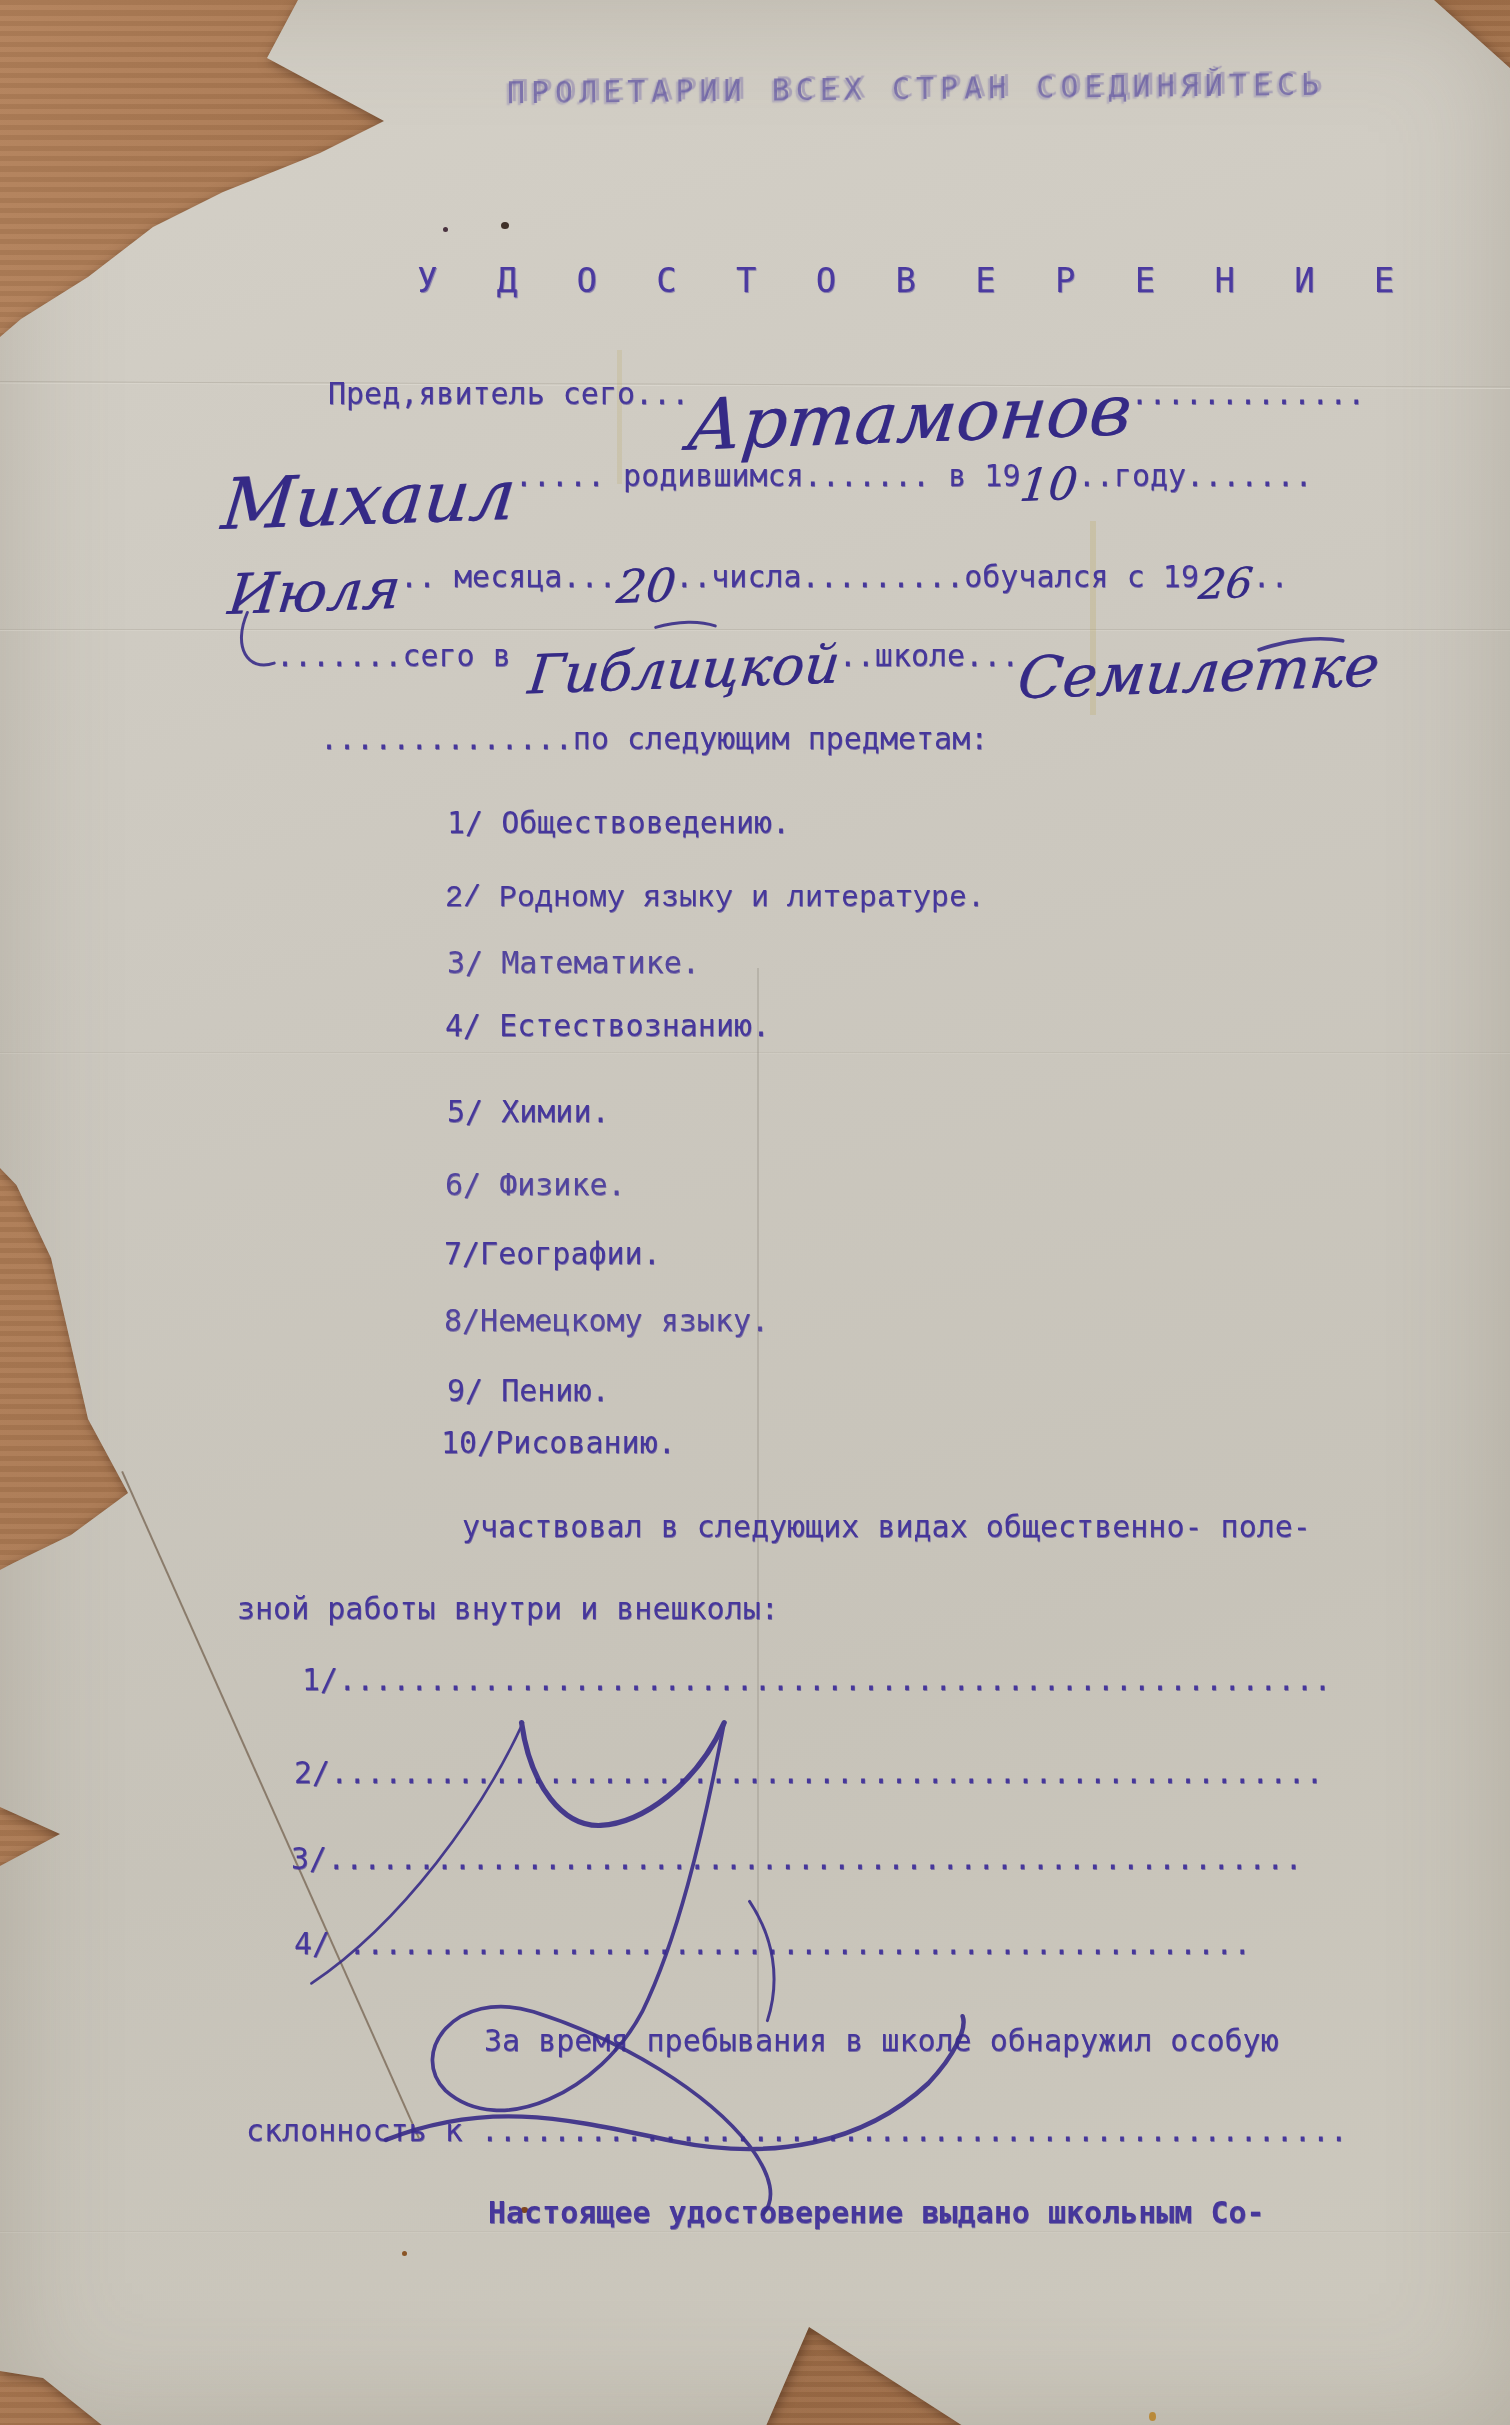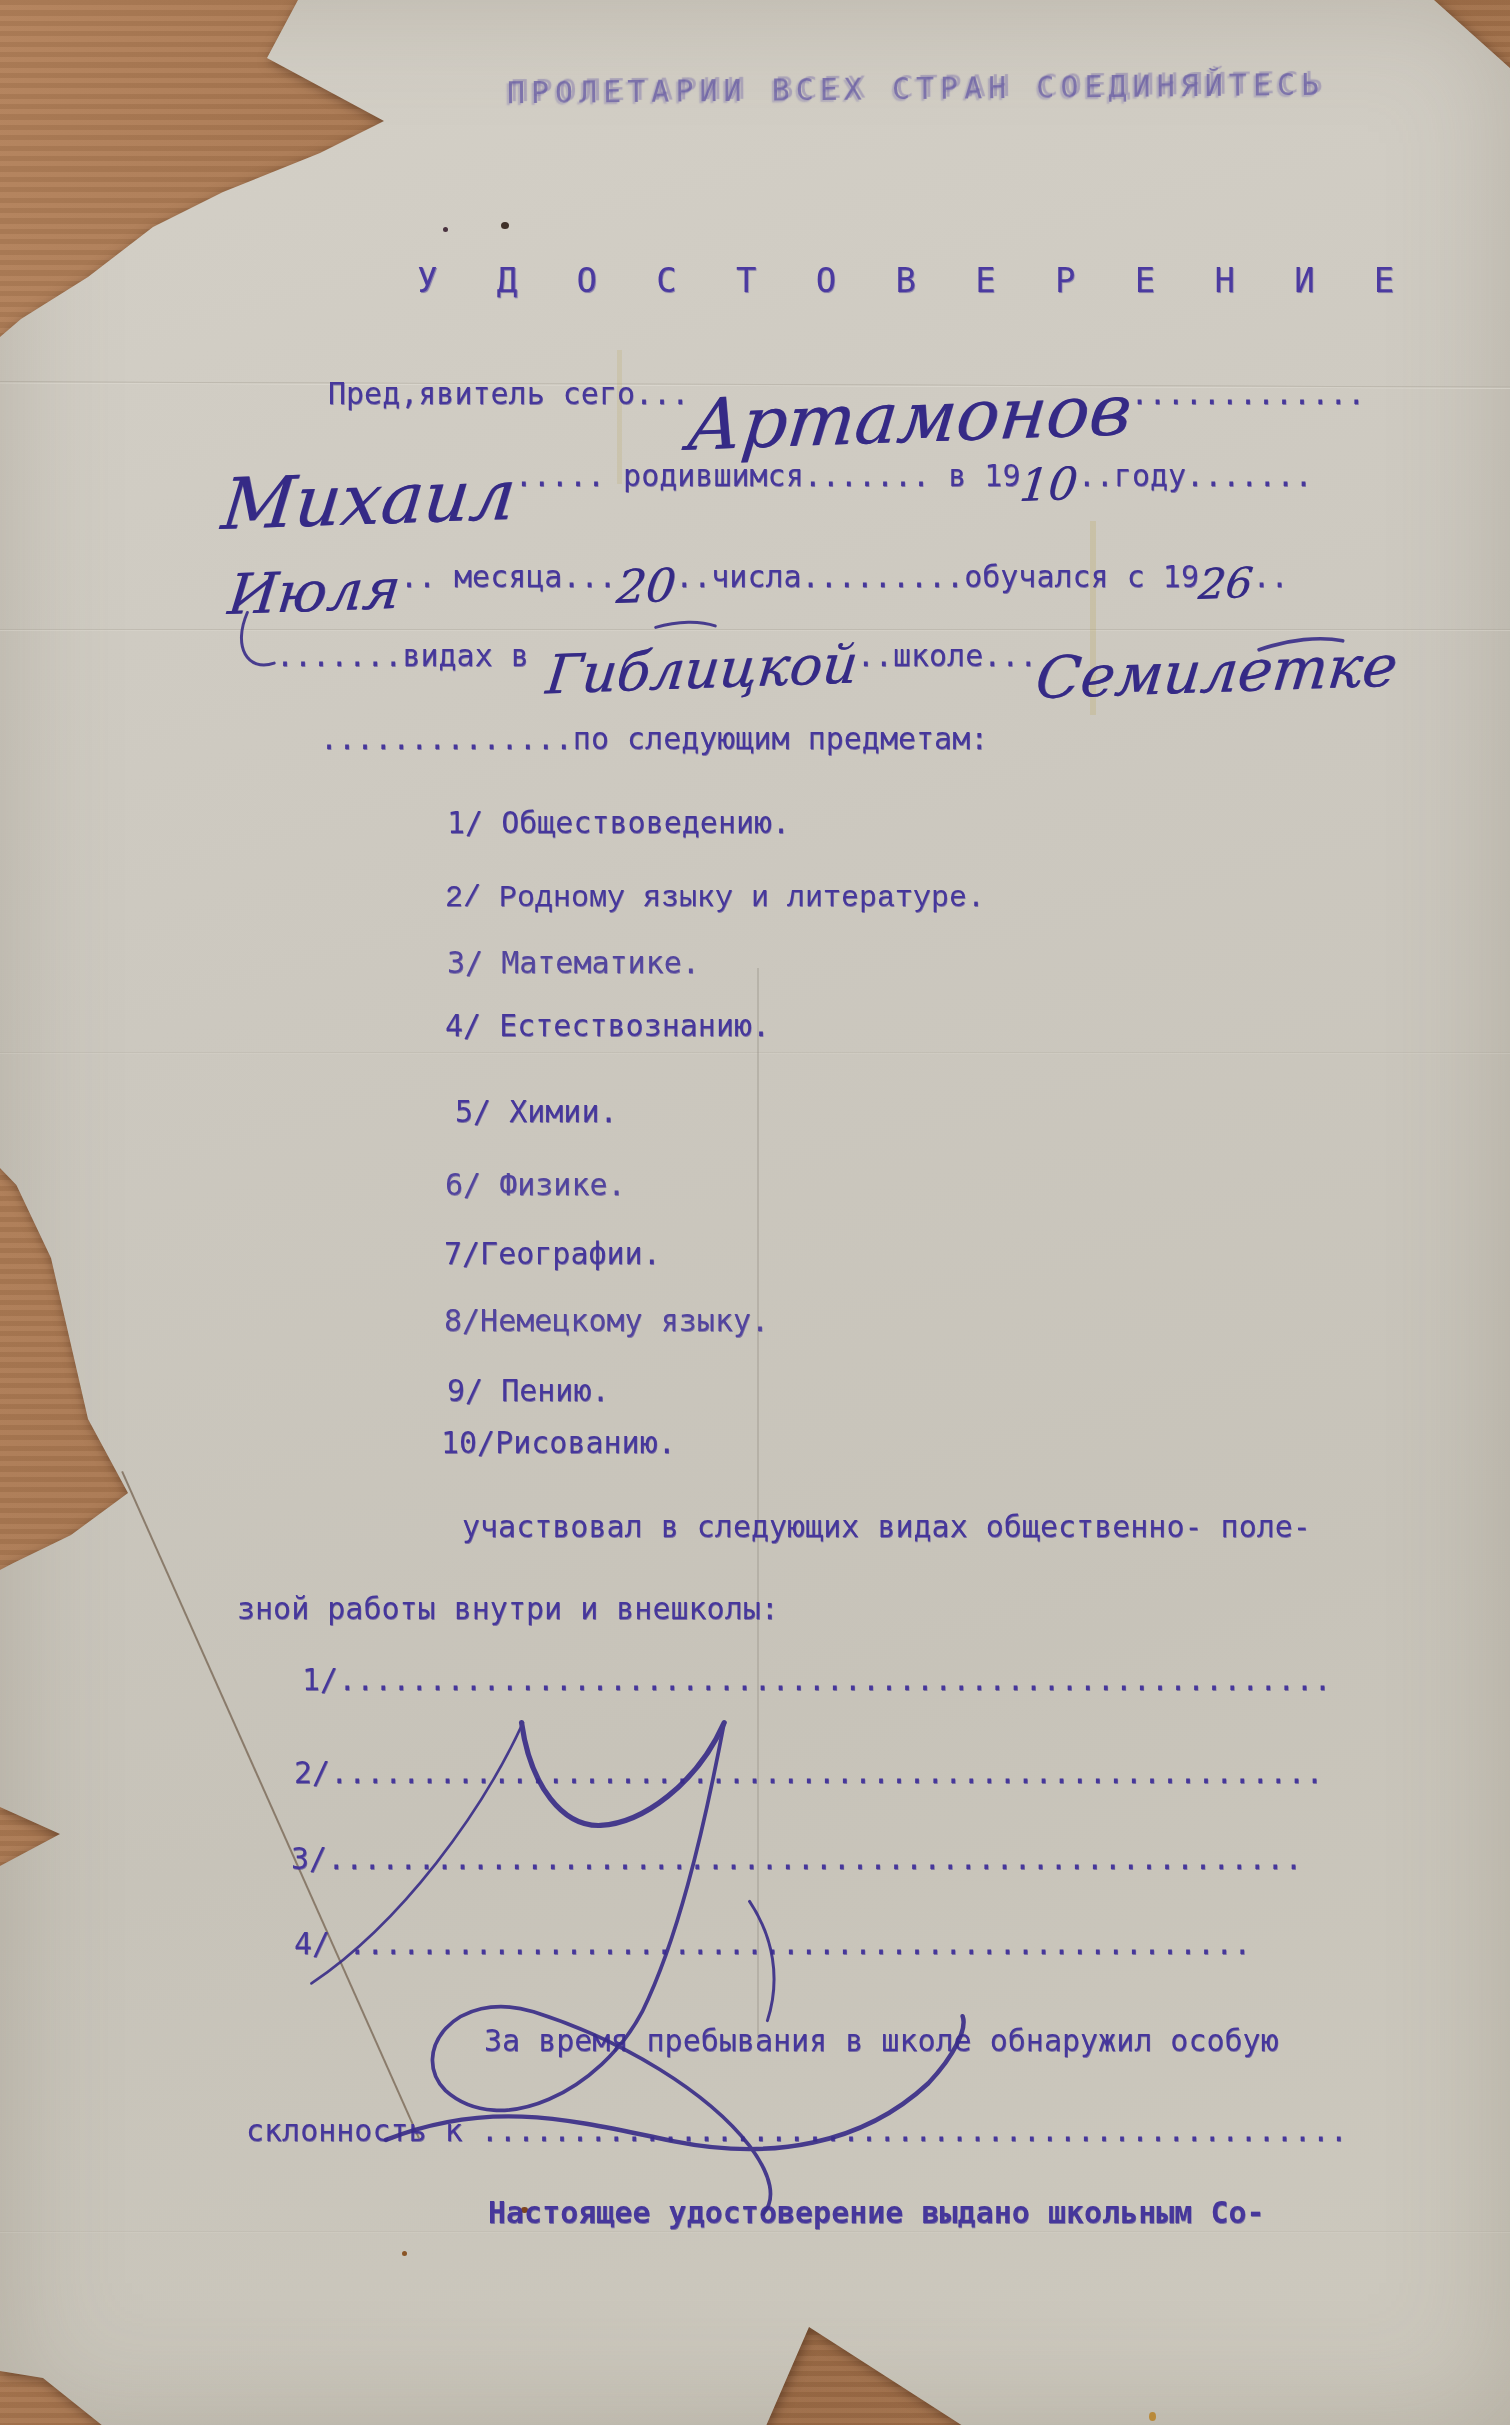--- a/index.html
+++ b/index.html
@@ -83,21 +83,21 @@
 <div class="row" style="left:229px;top:559px;">
   <span class="hw" style="font-size:56px;">Июля</span>
   <span class="typed">.. месяца...</span>
   <span class="hw" style="font-size:46px;">20</span>
   <span class="typed">..числа.........обучался с 19</span>
   <span class="hw" style="font-size:42px;">26</span>
   <span class="typed">..</span>
 </div>
 
 <div class="row" style="left:276px;top:638px;">
-  <span class="typed">.......видах в </span>
+  <span class="typed">.......сего в </span>
   <span class="hw" style="font-size:54px;">Гиблицкой</span>
   <span class="typed">..школе...</span>
   <span class="hw" style="font-size:58px;">Семилетке</span>
 </div>
 
 <div class="row" style="left:320px;top:721px;">
   <span class="typed">..............по следующим предметам:</span>
 </div>
 
 <div class="row" style="left:447px;top:805px;">
@@ -105,21 +105,21 @@
   </div>
 <div class="row" style="left:445px;top:881px;font-family:Liberation Mono, monospace;">
   <span class="typed">2/ Родному языку и литературе.</span>
   </div>
 <div class="row" style="left:447px;top:945px;">
   <span class="typed faded">3/ Математике.</span>
   </div>
 <div class="row" style="left:445px;top:1008px;">
   <span class="typed">4/ Естествознанию.</span>
   </div>
-<div class="row" style="left:447px;top:1094px;margin-left:8px;">
+<div class="row" style="left:447px;top:1094px;">
   <span class="typed">5/ Химии.</span>
   </div>
 <div class="row" style="left:445px;top:1167px;">
   <span class="typed faded">6/ Физике.</span>
   </div>
 <div class="row" style="left:444px;top:1236px;">
   <span class="typed">7/Географии.</span>
   </div>
 <div class="row" style="left:444px;top:1303px;">
   <span class="typed faded">8/Немецкому языку.</span>

